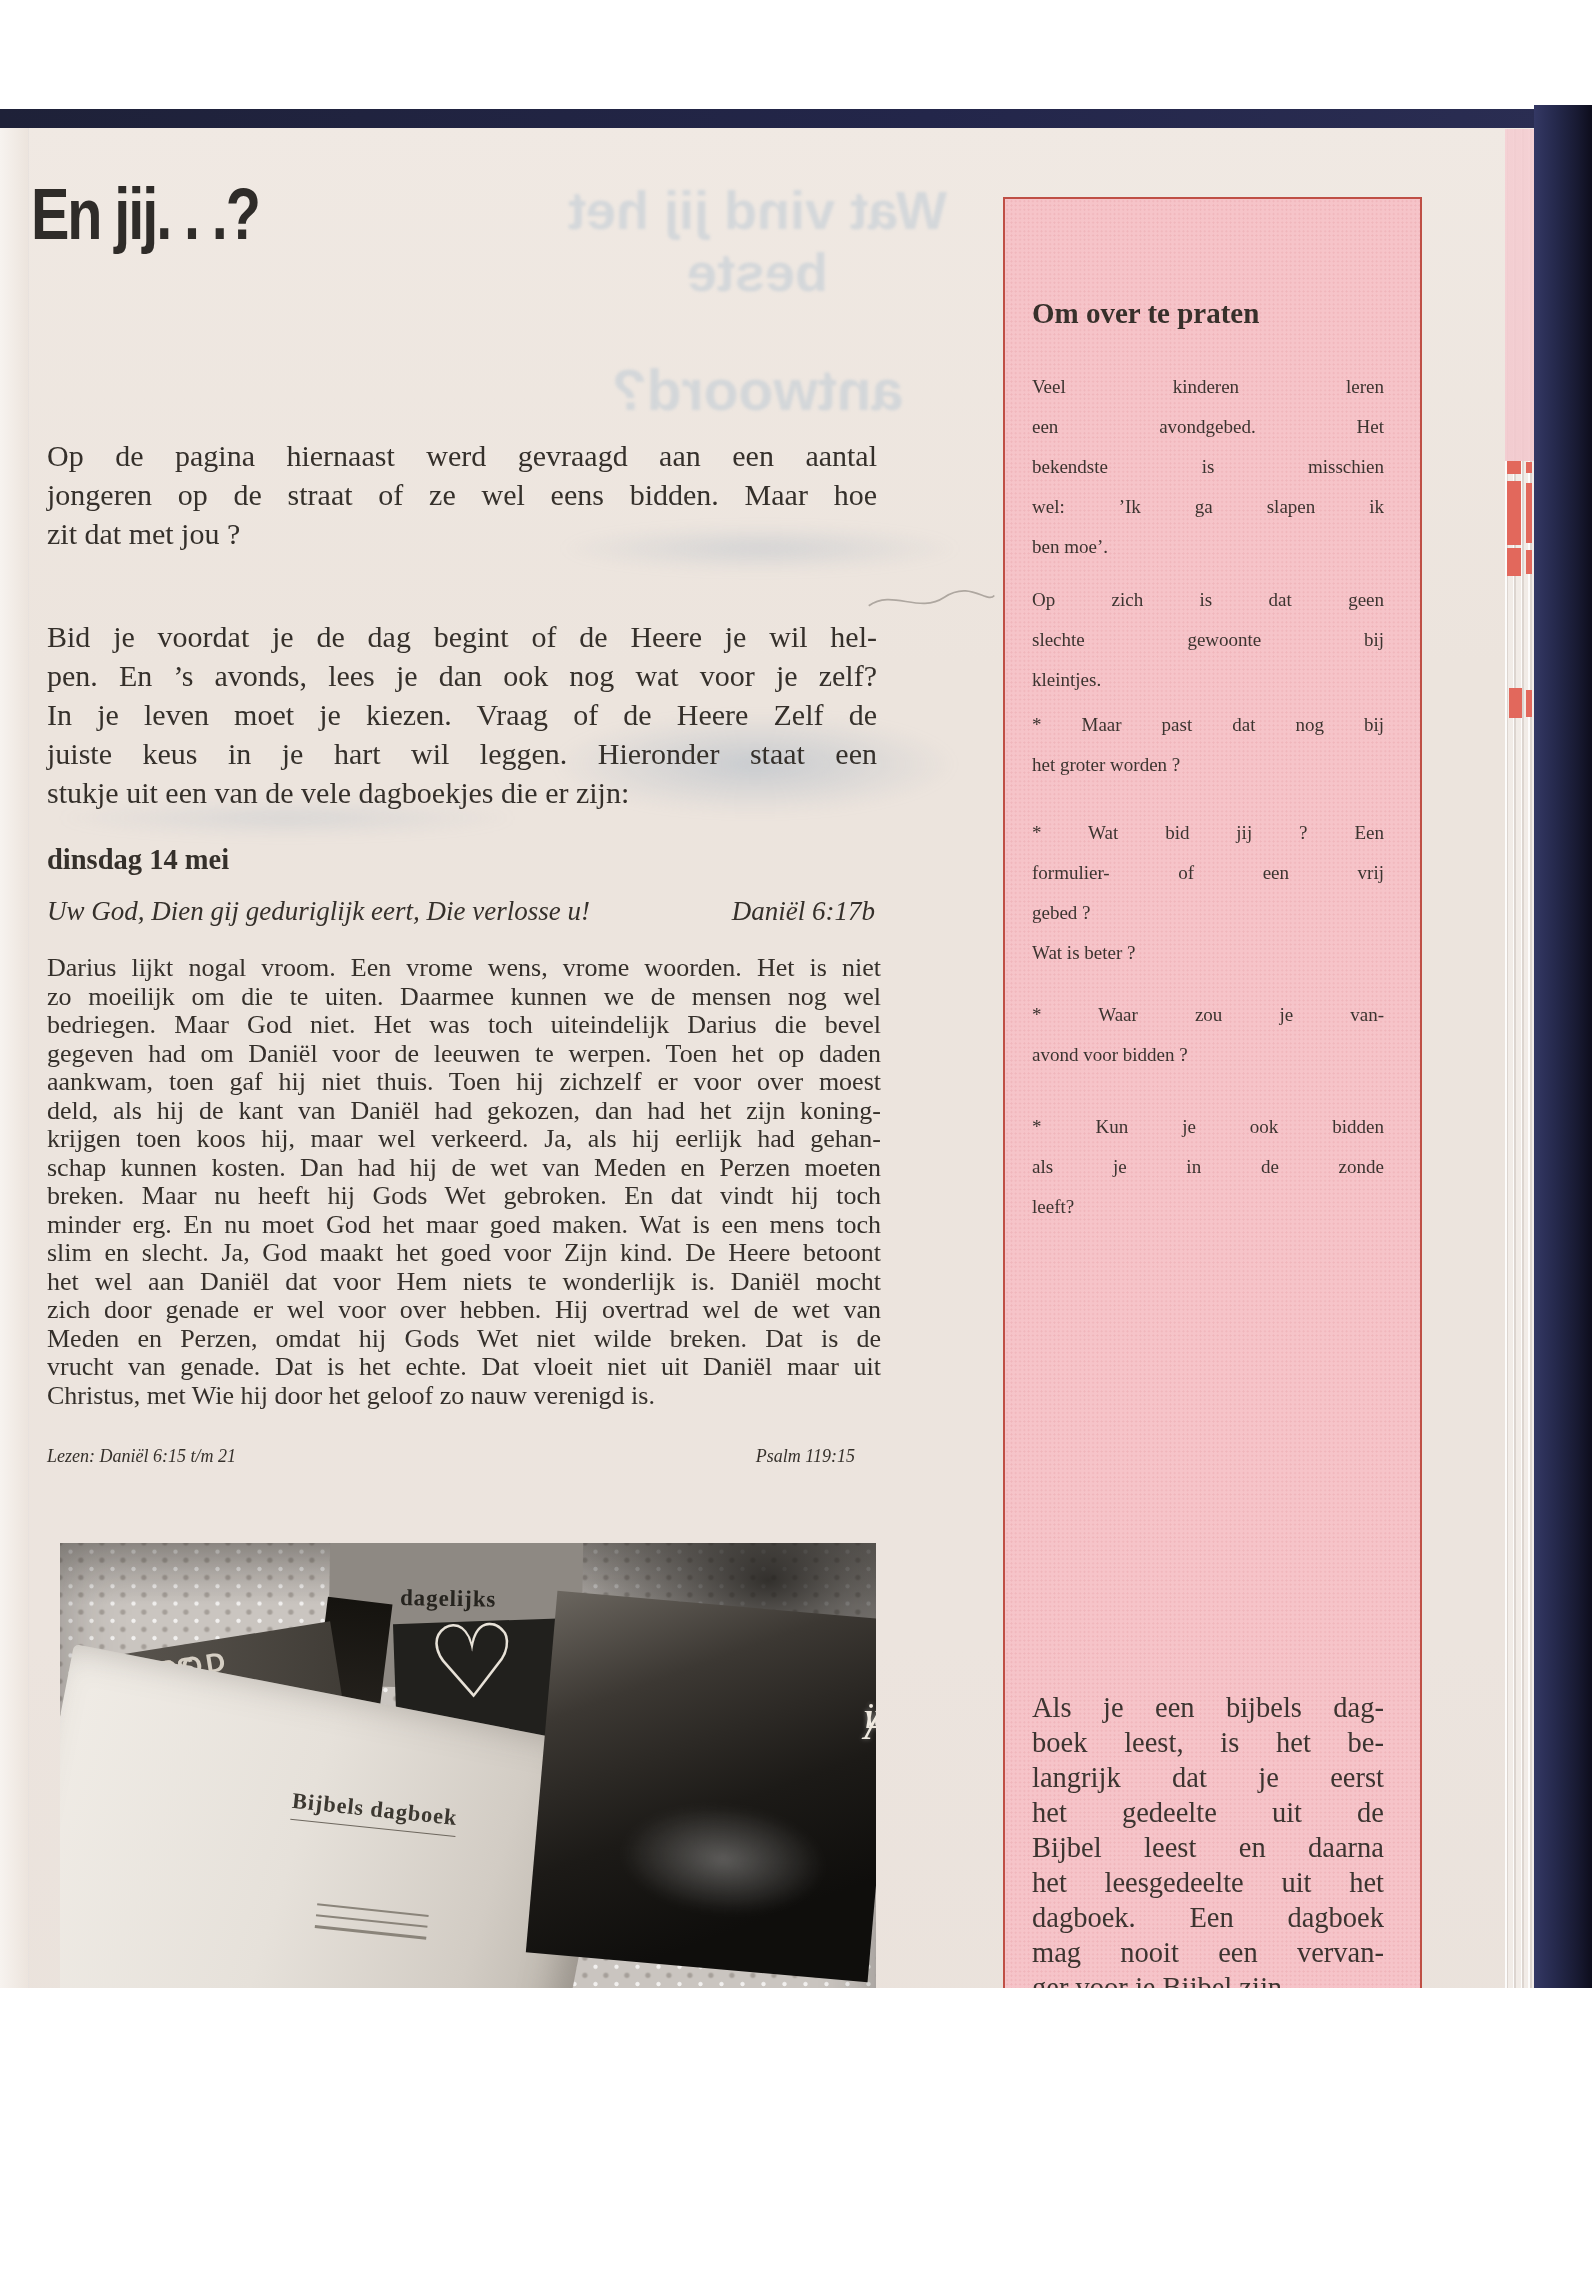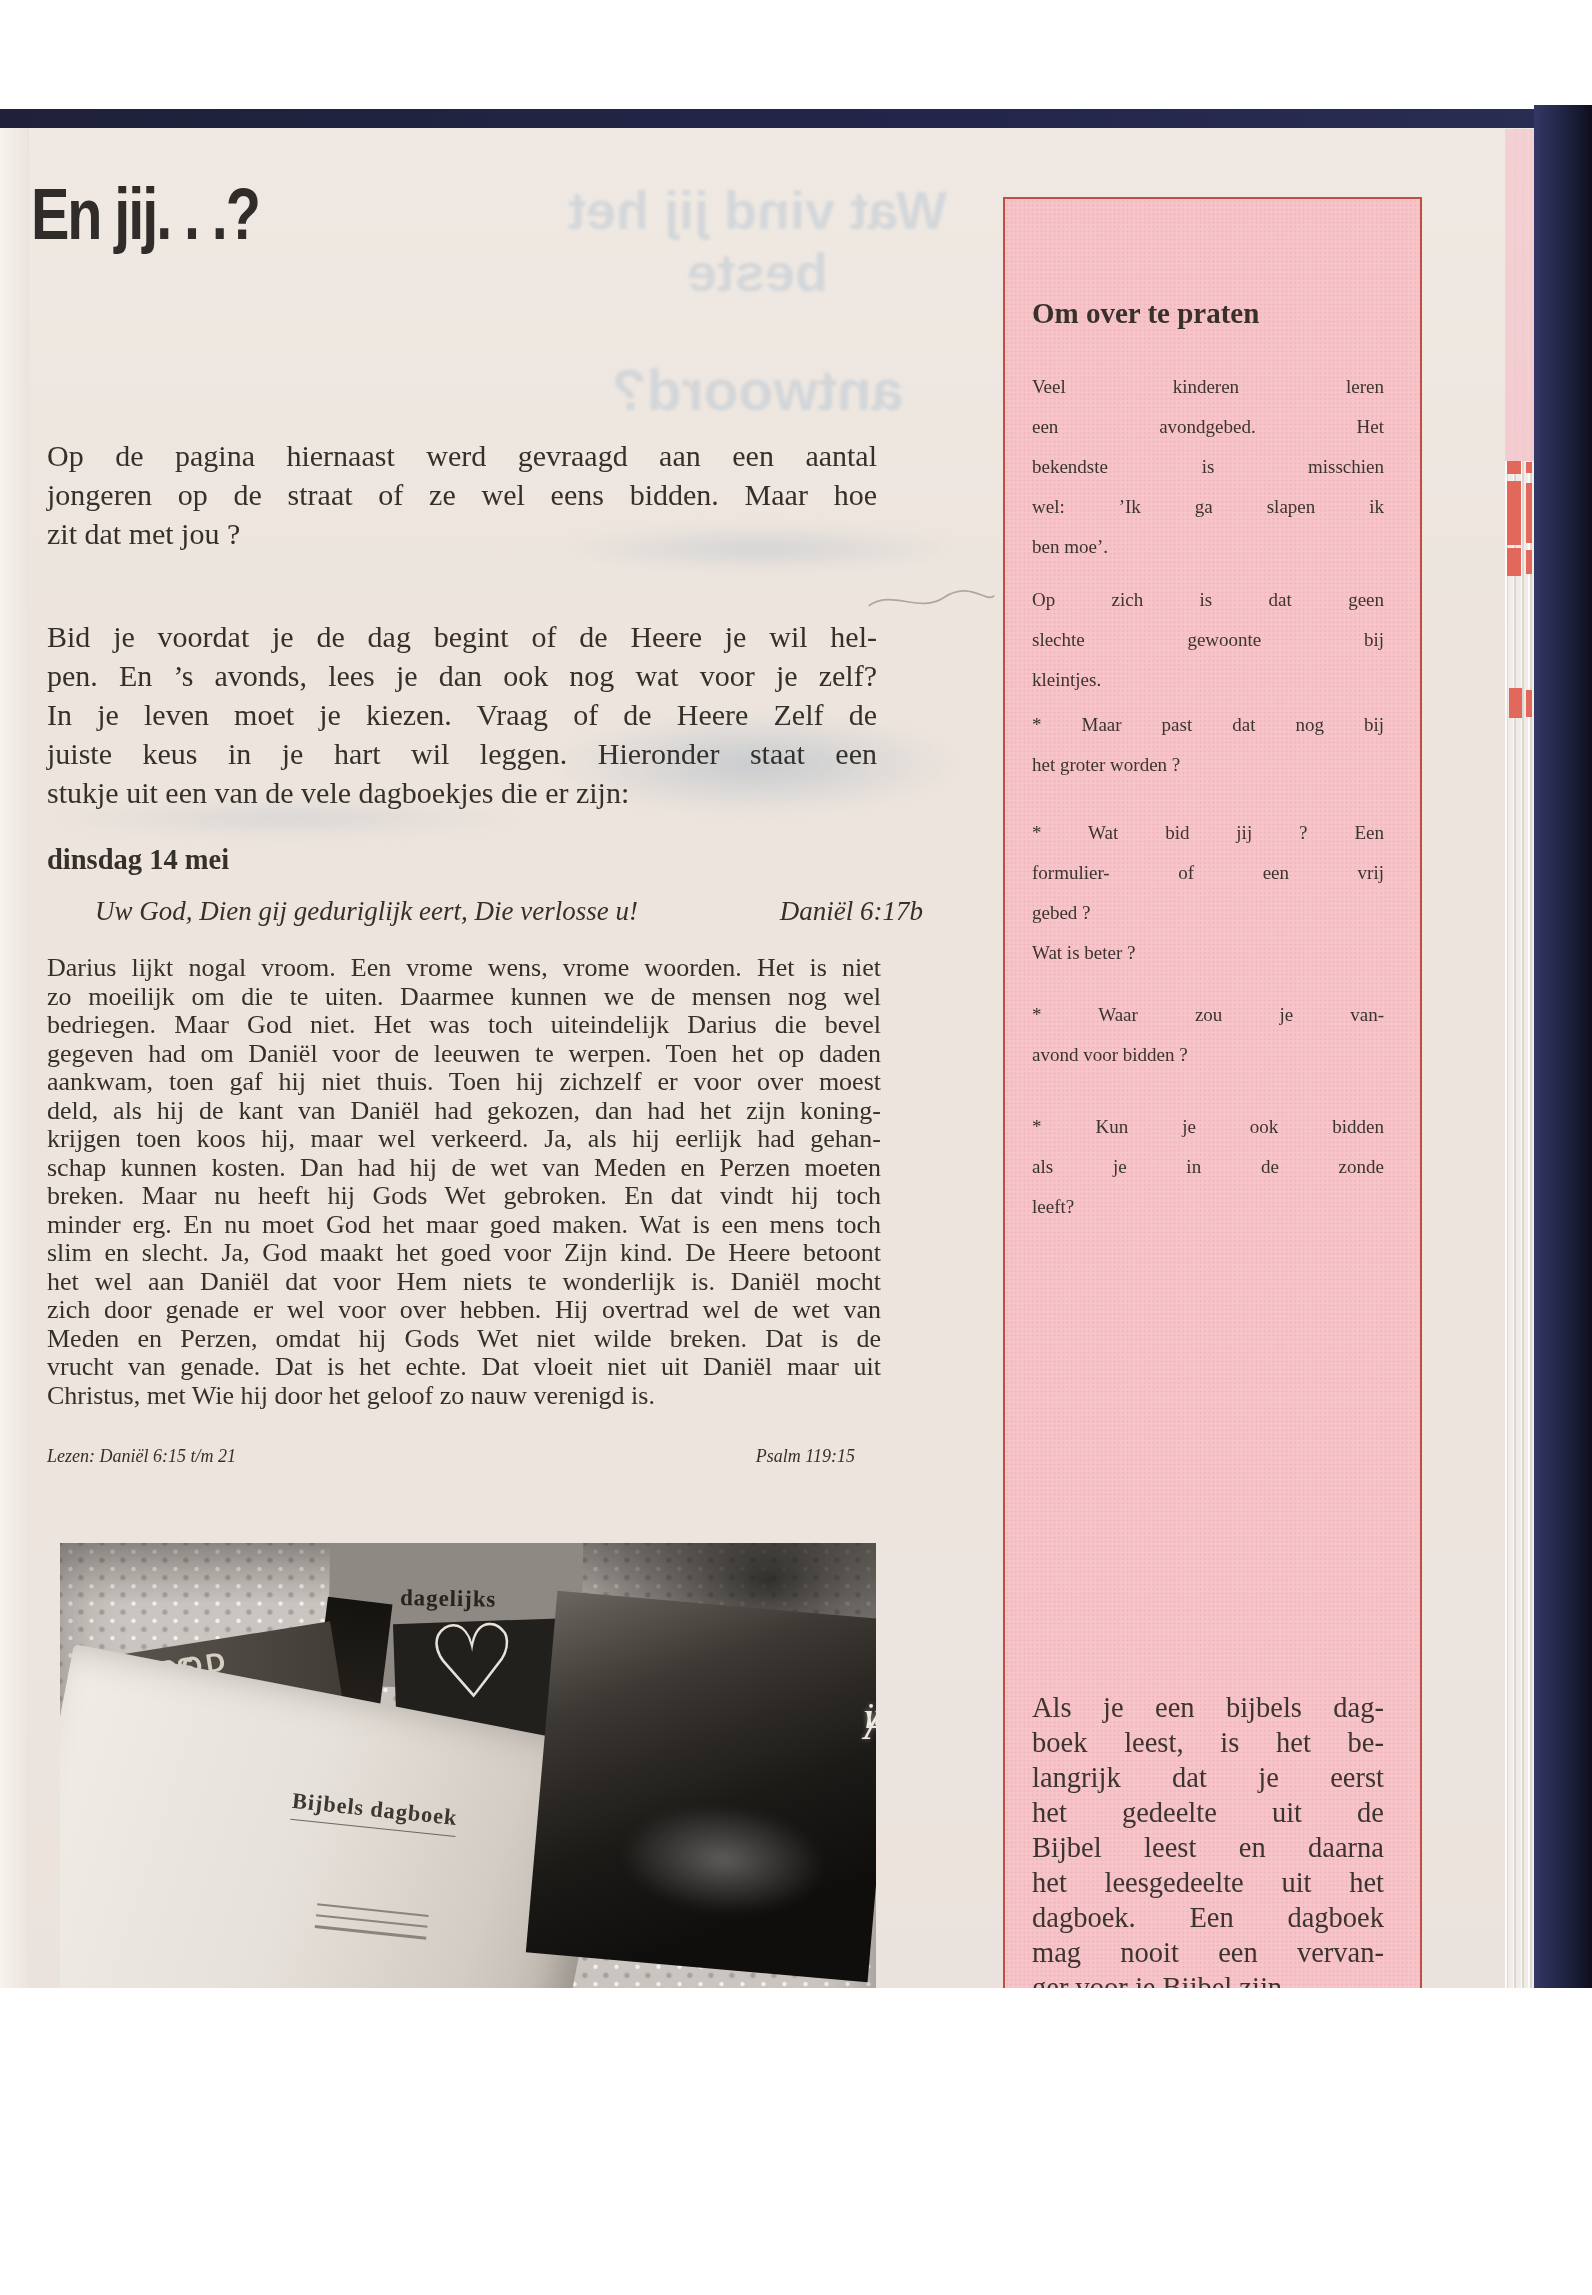--- a/index.html
+++ b/index.html
@@ -55,21 +55,21 @@
     letter-spacing:-2.6px;color:#2f2c29;transform:scaleX(.8);transform-origin:left top;white-space:nowrap;}
   .para{position:absolute;left:47px;width:830px;font-size:30px;line-height:39px;}
   .p1{top:436px;}
   .p2{top:591px;margin-top:26px;}
   .ln{display:block;}
   .stretch{text-align:justify;text-align-last:justify;}
   .plain{text-align:left;}
   .no-stretch .ln{text-align:inherit !important;text-align-last:auto !important;}
   .date-heading{position:absolute;left:47px;top:844px;font-size:28.5px;font-weight:bold;}
   .verse-row{position:absolute;left:47px;top:896px;width:828px;display:flex;
-    justify-content:space-between;font-style:italic;font-size:27px;margin-left:48px;}
+    justify-content:space-between;font-style:italic;font-size:27px;}
   .devotional{position:absolute;left:47px;top:954px;width:834px;font-size:26px;line-height:28.5px;}
   .reading-row{position:absolute;left:47px;top:1446px;width:808px;display:flex;
     justify-content:space-between;font-style:italic;font-size:18px;}
   .squiggle{position:absolute;left:867px;top:580px;opacity:.75;}
   .pagenum{position:absolute;left:445px;top:2066px;width:78px;text-align:center;
     font-size:35px;letter-spacing:3.5px;color:#b91c1c;}
   
   .pinkbox{position:absolute;left:1003px;top:197px;width:419px;height:1869px;
     box-sizing:border-box;border:2.6px solid var(--color-box-border,#bf4f45);
     background-color:var(--color-box-fill,#f6c4c9);

